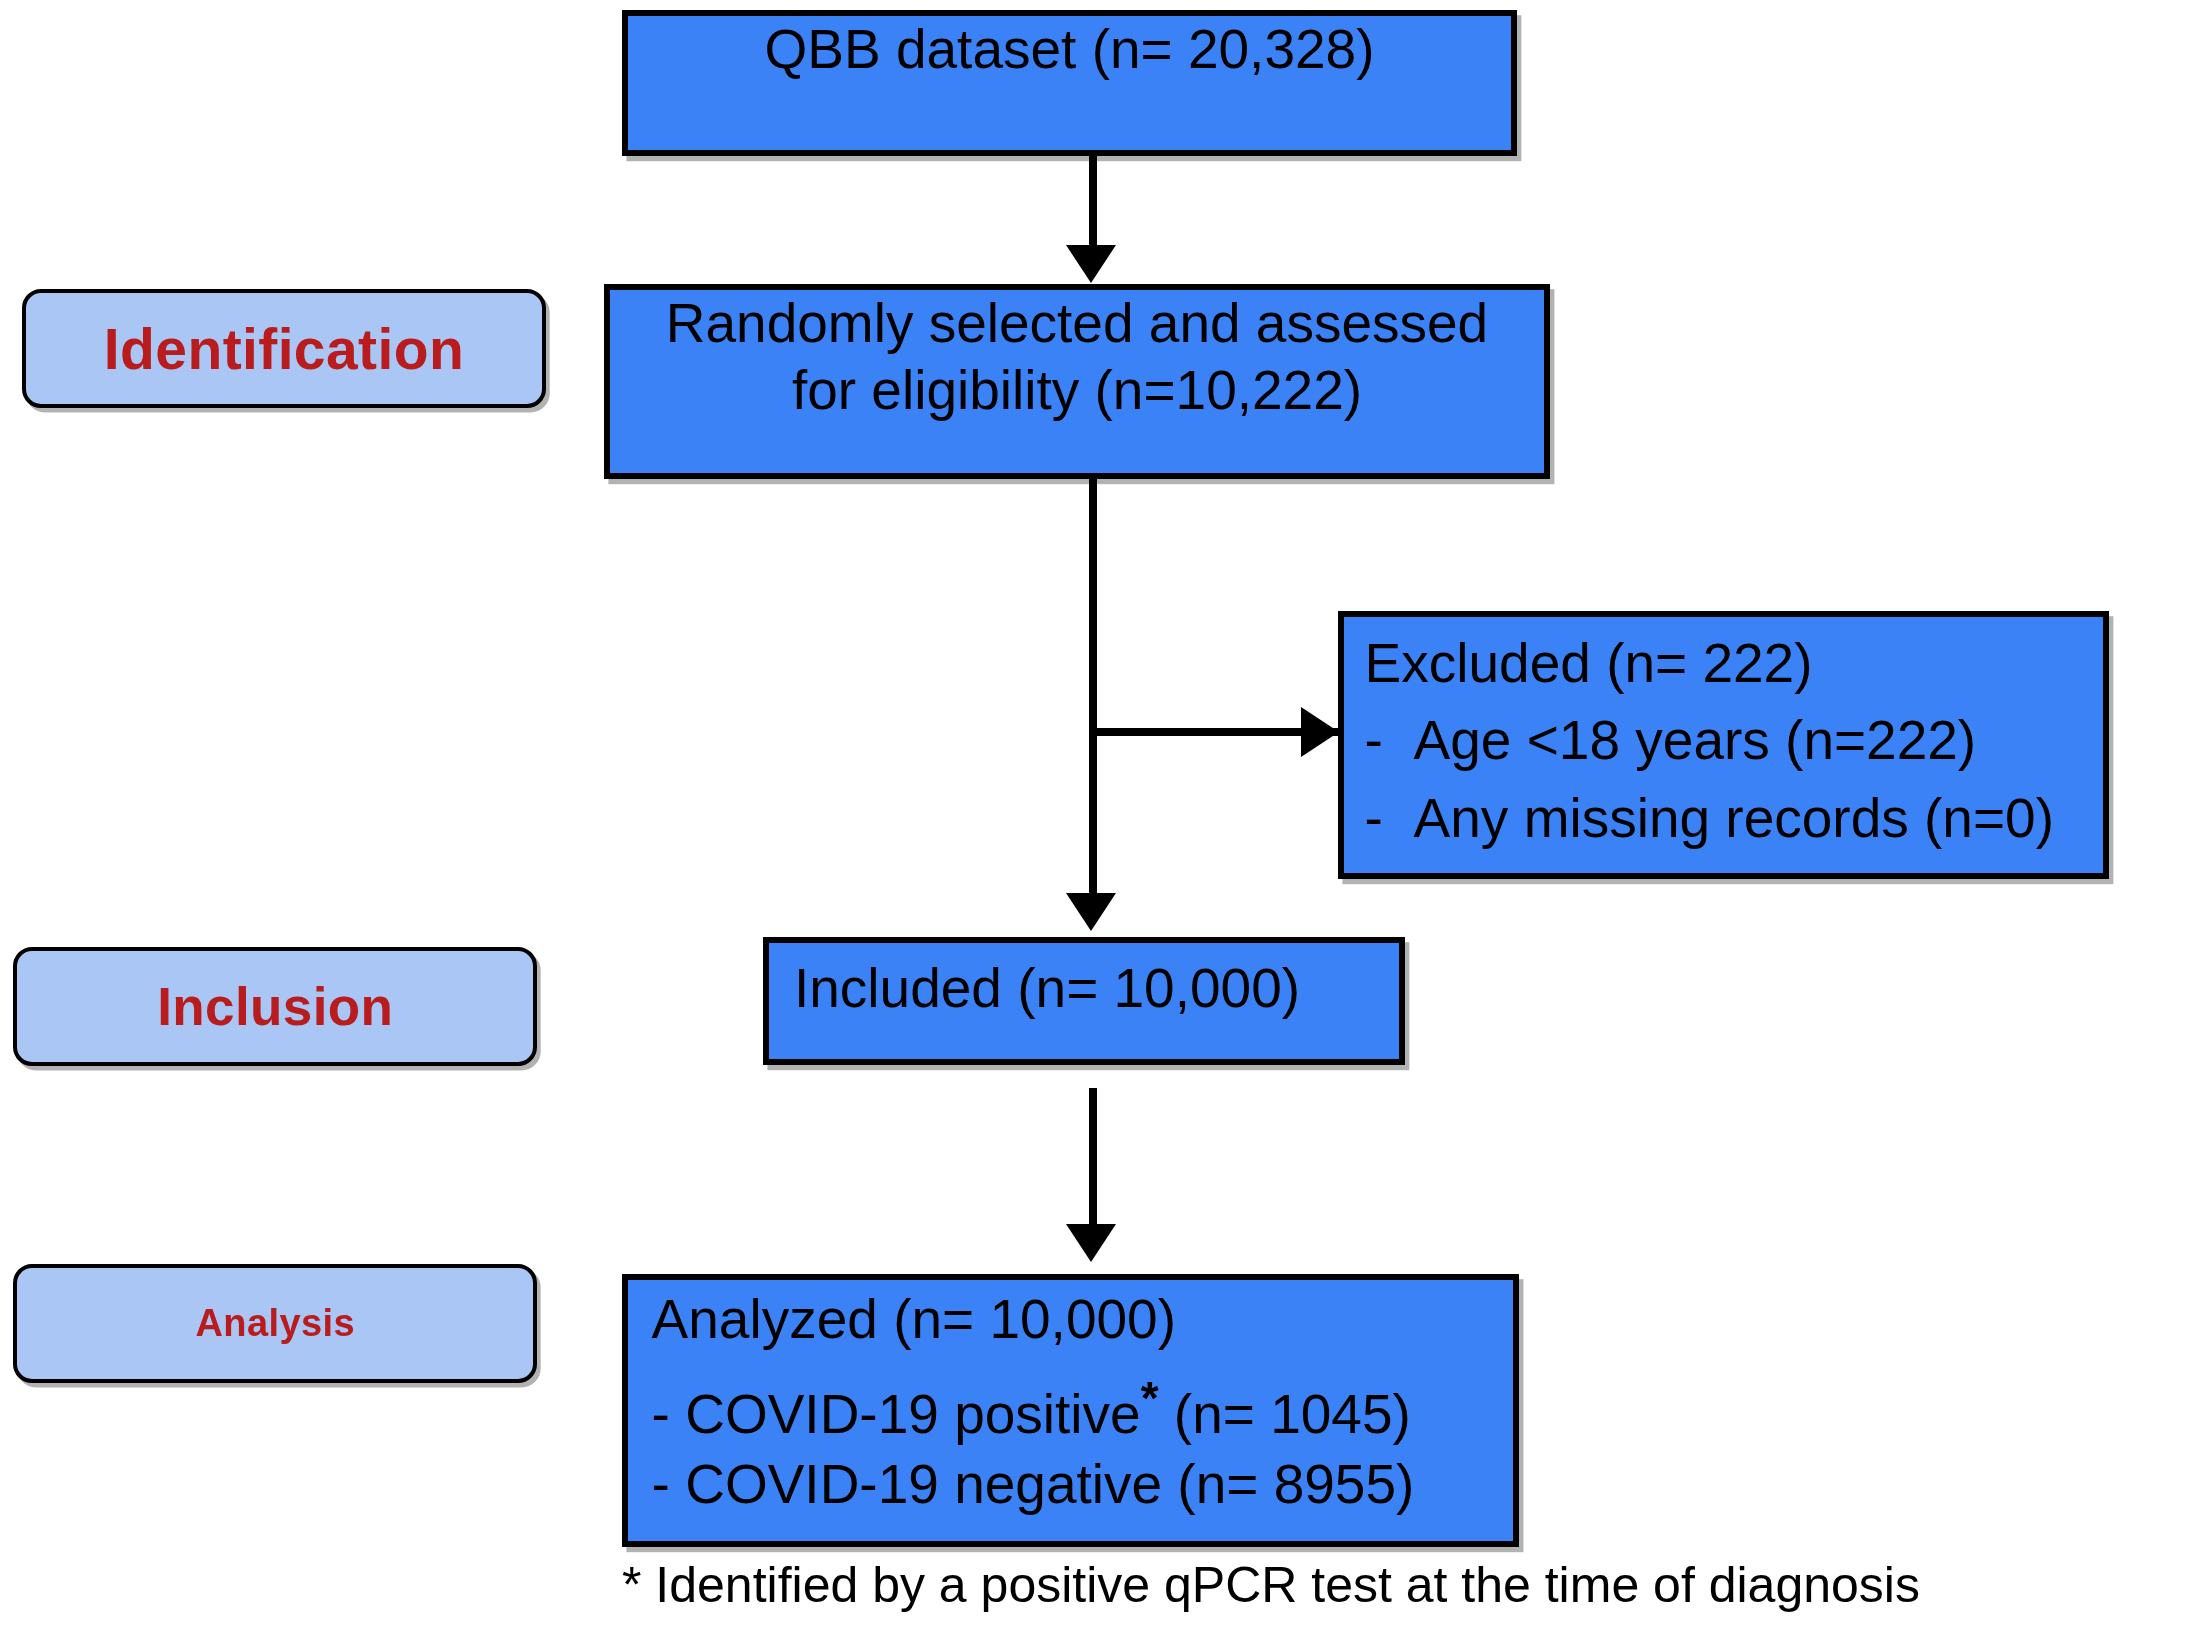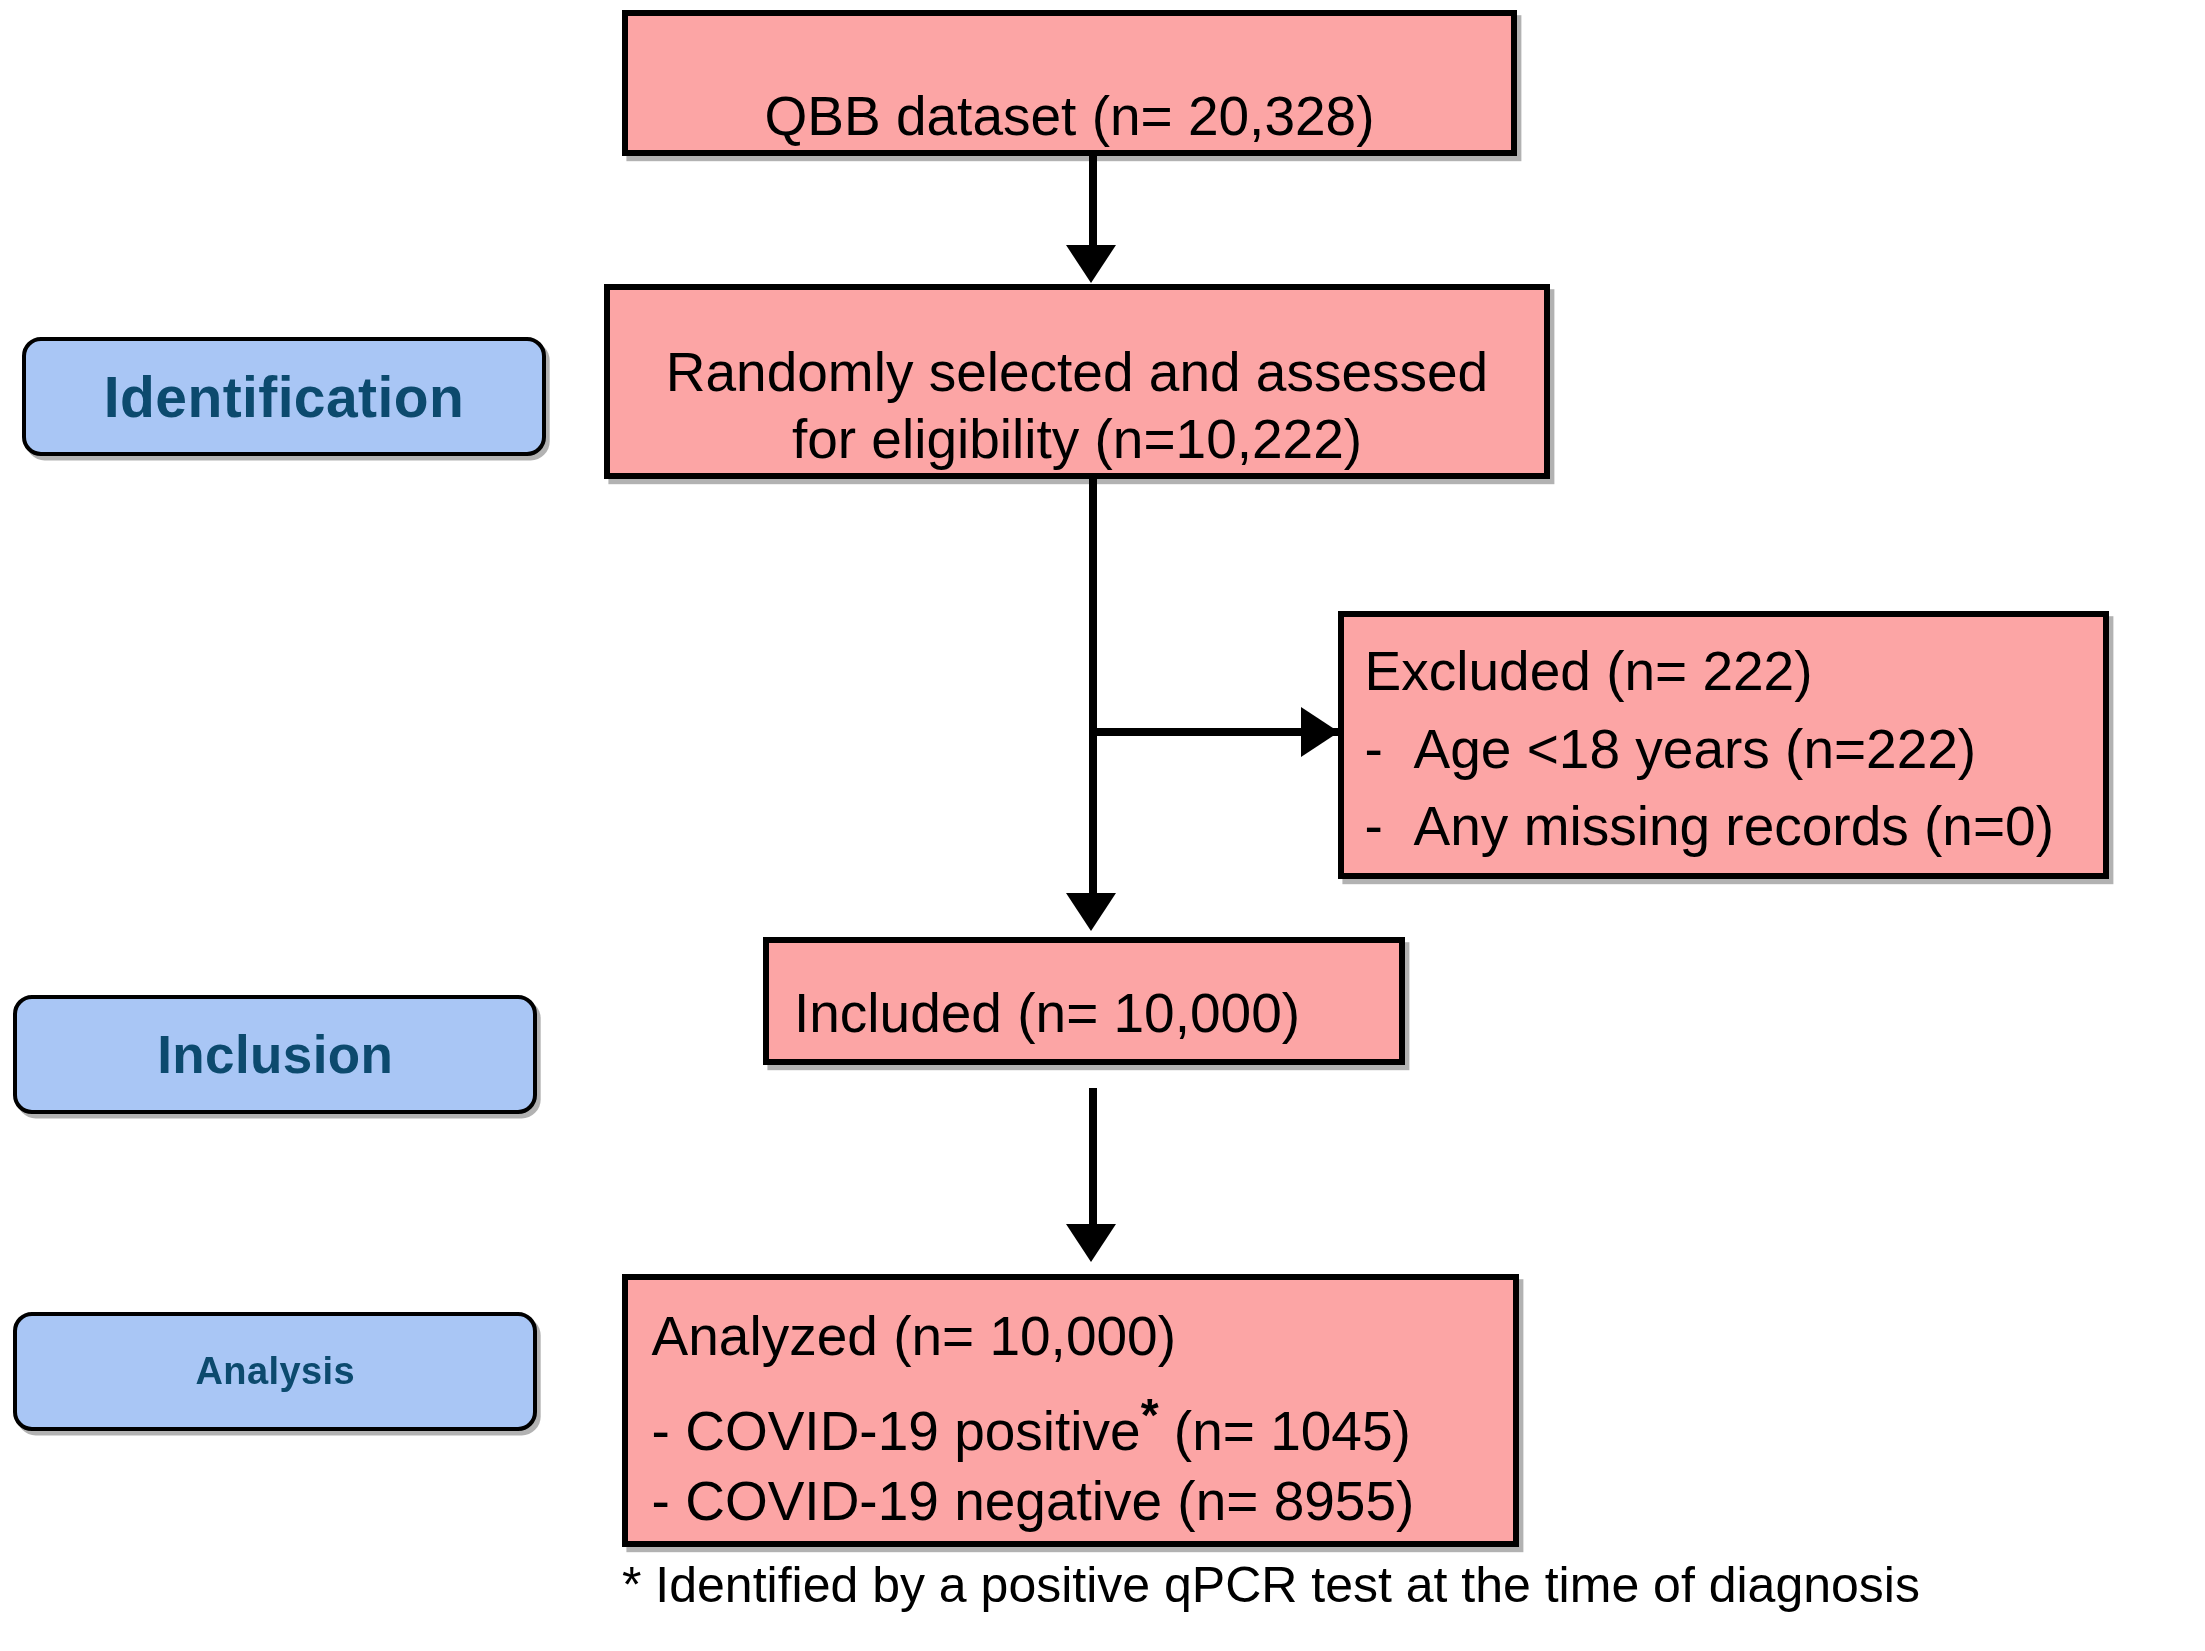--- a/index.html
+++ b/index.html
@@ -21,47 +21,46 @@
   .stage-label {
     position: absolute;
     box-sizing: border-box;
     background: #a9c6f5;
     border: 4.4px solid #000000;
     border-radius: 19px;
     display: flex;
     align-items: center;
     justify-content: center;
     font-weight: bold;
-    color: #0c4a6e;
+    color: #b91c1c;
     letter-spacing: 0.4px;
     box-shadow: 3.7px 4.4px 0 rgba(0,0,0,0.30);
-    margin-top: 48px;
   }
   #stage-identification {
     left: 22px;  top: 289px;  width: 524px;  height: 119px;
     font-size: 57px;
   }
   #stage-inclusion {
     left: 13.3px;  top: 947px; width: 524px;  height: 119px;
     font-size: 53px;
   }
   #stage-analysis {
     left: 13.3px;  top: 1264px; width: 524px;  height: 119px;
     font-size: 38px;
   }
 
   
   .flow-box {
     position: absolute;
     box-sizing: border-box;
-    background: #fca5a5;
+    background: #3b82f6;
     border: 6.6px solid #000000;
     display: flex;
     flex-direction: column;
-    justify-content: flex-end;
+    justify-content: flex-start;
     color: #000000;
     font-size: 55px;
     line-height: 1.22;
     box-shadow: 4.4px 5.2px 0 rgba(0,0,0,0.30);
   }
   .flow-box.center { align-items: center; text-align: center; }
   .flow-box.left   { align-items: flex-start; text-align: left; }
 
   #box-dataset {
     left: 622px; top: 9.6px; width: 895px; height: 146px;

